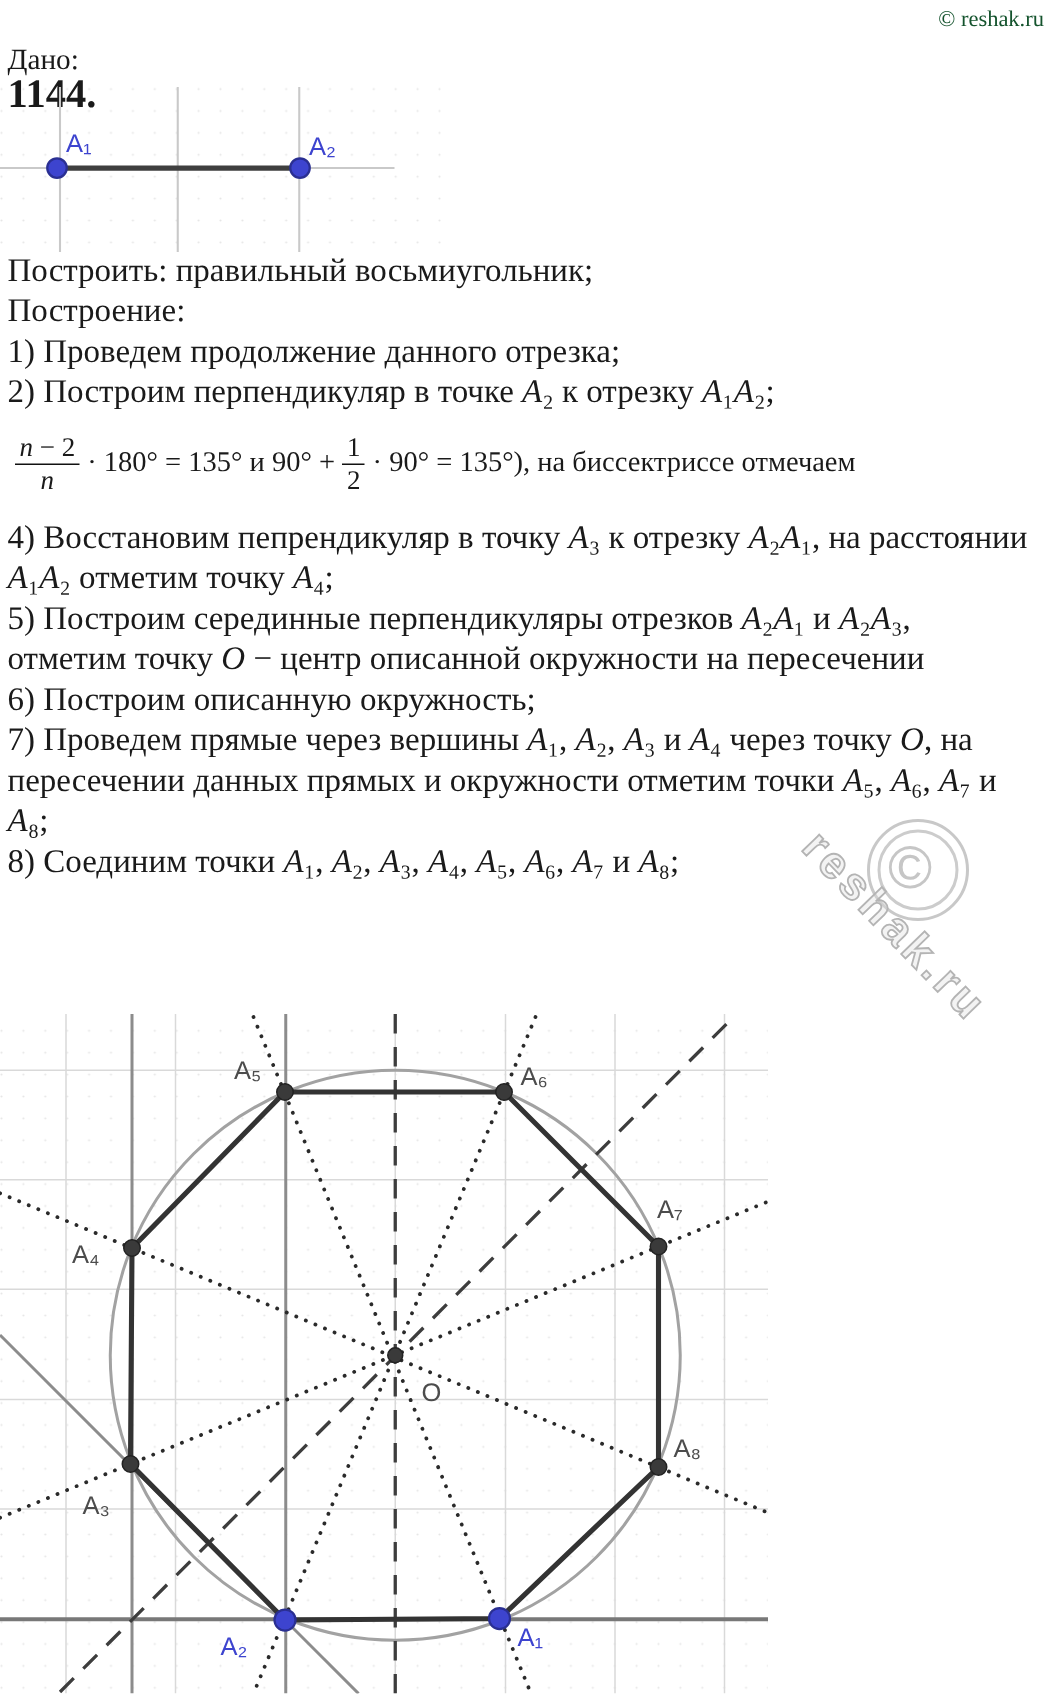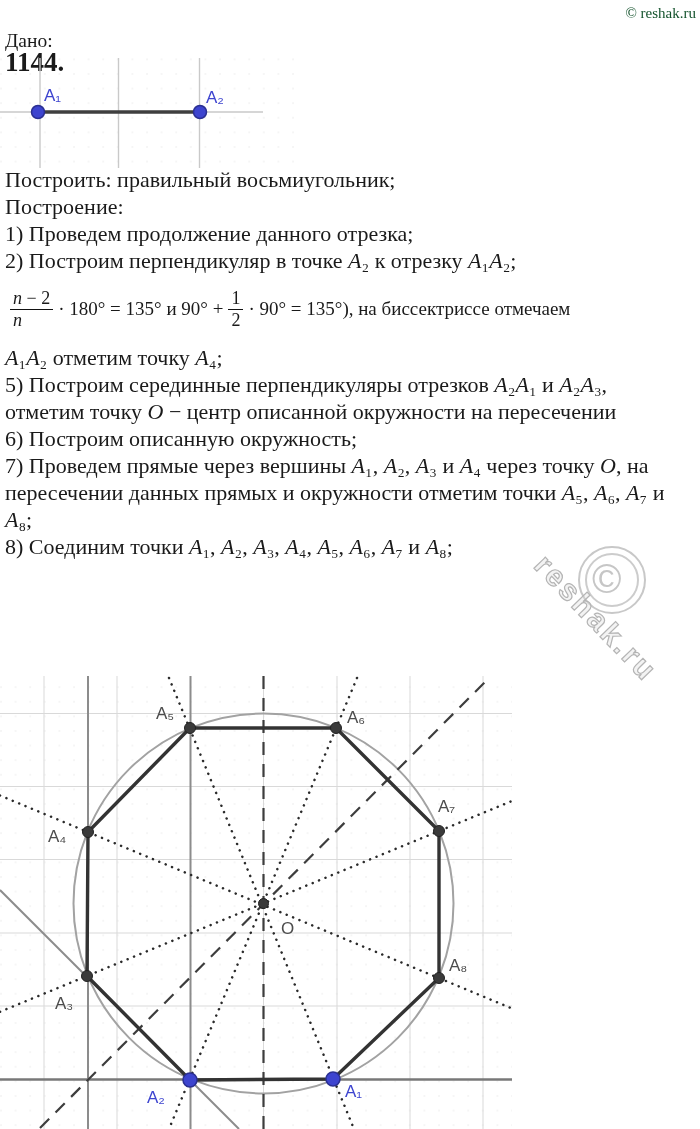--- a/index.html
+++ b/index.html
@@ -8,21 +8,21 @@
   .abs{position:absolute;}
   .hdr-num{left:5px;top:4px;font-size:27px;font-weight:bold;margin-top:43px;}
   .hdr-copy{right:4px;top:5px;font-size:15px;color:#14532d;}
   .given-label{left:5px;top:30px;font-size:19.5px;}
   .given-svg{left:0;top:58px;}
   .main-svg{left:0;top:676px;}
   .text-block{left:5px;top:166px;width:694px;}
   .tline{height:27px;line-height:27px;font-size:22px;white-space:nowrap;}
   .mv{font-style:italic;}
   .frac-line{display:flex;align-items:center;height:70px;font-size:19px;white-space:nowrap;}
-  .frac{display:inline-flex;flex-direction:column;align-items:flex-start;line-height:1.12;margin:0 5px;font-size:18px;}
+  .frac{display:inline-flex;flex-direction:column;align-items:center;line-height:1.12;margin:0 5px;font-size:18px;}
   .frac .num{border-bottom:1.6px solid #111;padding:0 3px;}
   .frac .den{padding:0 3px;}
   .watermark{left:540px;top:500px;width:160px;height:170px;pointer-events:none;}
   .wm-ring1{position:absolute;left:38px;top:46px;width:64px;height:64px;border:2px solid #c8c8c8;border-radius:50%;}
   .wm-ring2{position:absolute;left:45px;top:53px;width:50px;height:50px;border:2px solid #cccccc;border-radius:50%;}
   .wm-sym{position:absolute;left:52px;top:57px;font-size:40px;color:#c6c6c6;font-family:"Liberation Sans",sans-serif;}
   .wm-text{position:absolute;left:12px;top:48px;font-size:30px;font-weight:bold;letter-spacing:3px;
            font-family:"Liberation Sans","DejaVu Sans",sans-serif;color:rgba(220,220,220,0.35);
            -webkit-text-stroke:1.2px #b4b4b4;transform:rotate(46deg);transform-origin:left top;}
   
@@ -75,20 +75,21 @@
       <span class="num"><i class="mv">n</i> − 2</span>
       <span class="den"><i class="mv">n</i></span>
     </span>
     <span>· 180° = 135° и 90° +</span>
     <span class="frac">
       <span class="num">1</span>
       <span class="den">2</span>
     </span>
     <span>· 90° = 135°), на биссектриссе отмечаем</span>
   </div>
+  <div class="tline">4) Восстановим пепрендикуляр в точку <i class="mv">A</i>₃ к отрезку <i class="mv">A</i>₂<i class="mv">A</i>₁, на расстоянии</div>
   <div class="tline"><i class="mv">A</i>₁<i class="mv">A</i>₂ отметим точку <i class="mv">A</i>₄;</div>
   <div class="tline">5) Построим серединные перпендикуляры отрезков <i class="mv">A</i>₂<i class="mv">A</i>₁ и <i class="mv">A</i>₂<i class="mv">A</i>₃,</div>
   <div class="tline">отметим точку <i class="mv">O</i> − центр описанной окружности на пересечении</div>
   <div class="tline">6) Построим описанную окружность;</div>
   <div class="tline">7) Проведем прямые через вершины <i class="mv">A</i>₁, <i class="mv">A</i>₂, <i class="mv">A</i>₃ и <i class="mv">A</i>₄ через точку <i class="mv">O</i>, на</div>
   <div class="tline">пересечении данных прямых и окружности отметим точки <i class="mv">A</i>₅, <i class="mv">A</i>₆, <i class="mv">A</i>₇ и</div>
   <div class="tline"><i class="mv">A</i>₈;</div>
   <div class="tline">8) Соединим точки <i class="mv">A</i>₁, <i class="mv">A</i>₂, <i class="mv">A</i>₃, <i class="mv">A</i>₄, <i class="mv">A</i>₅, <i class="mv">A</i>₆, <i class="mv">A</i>₇ и <i class="mv">A</i>₈;</div>
 </div>
 

